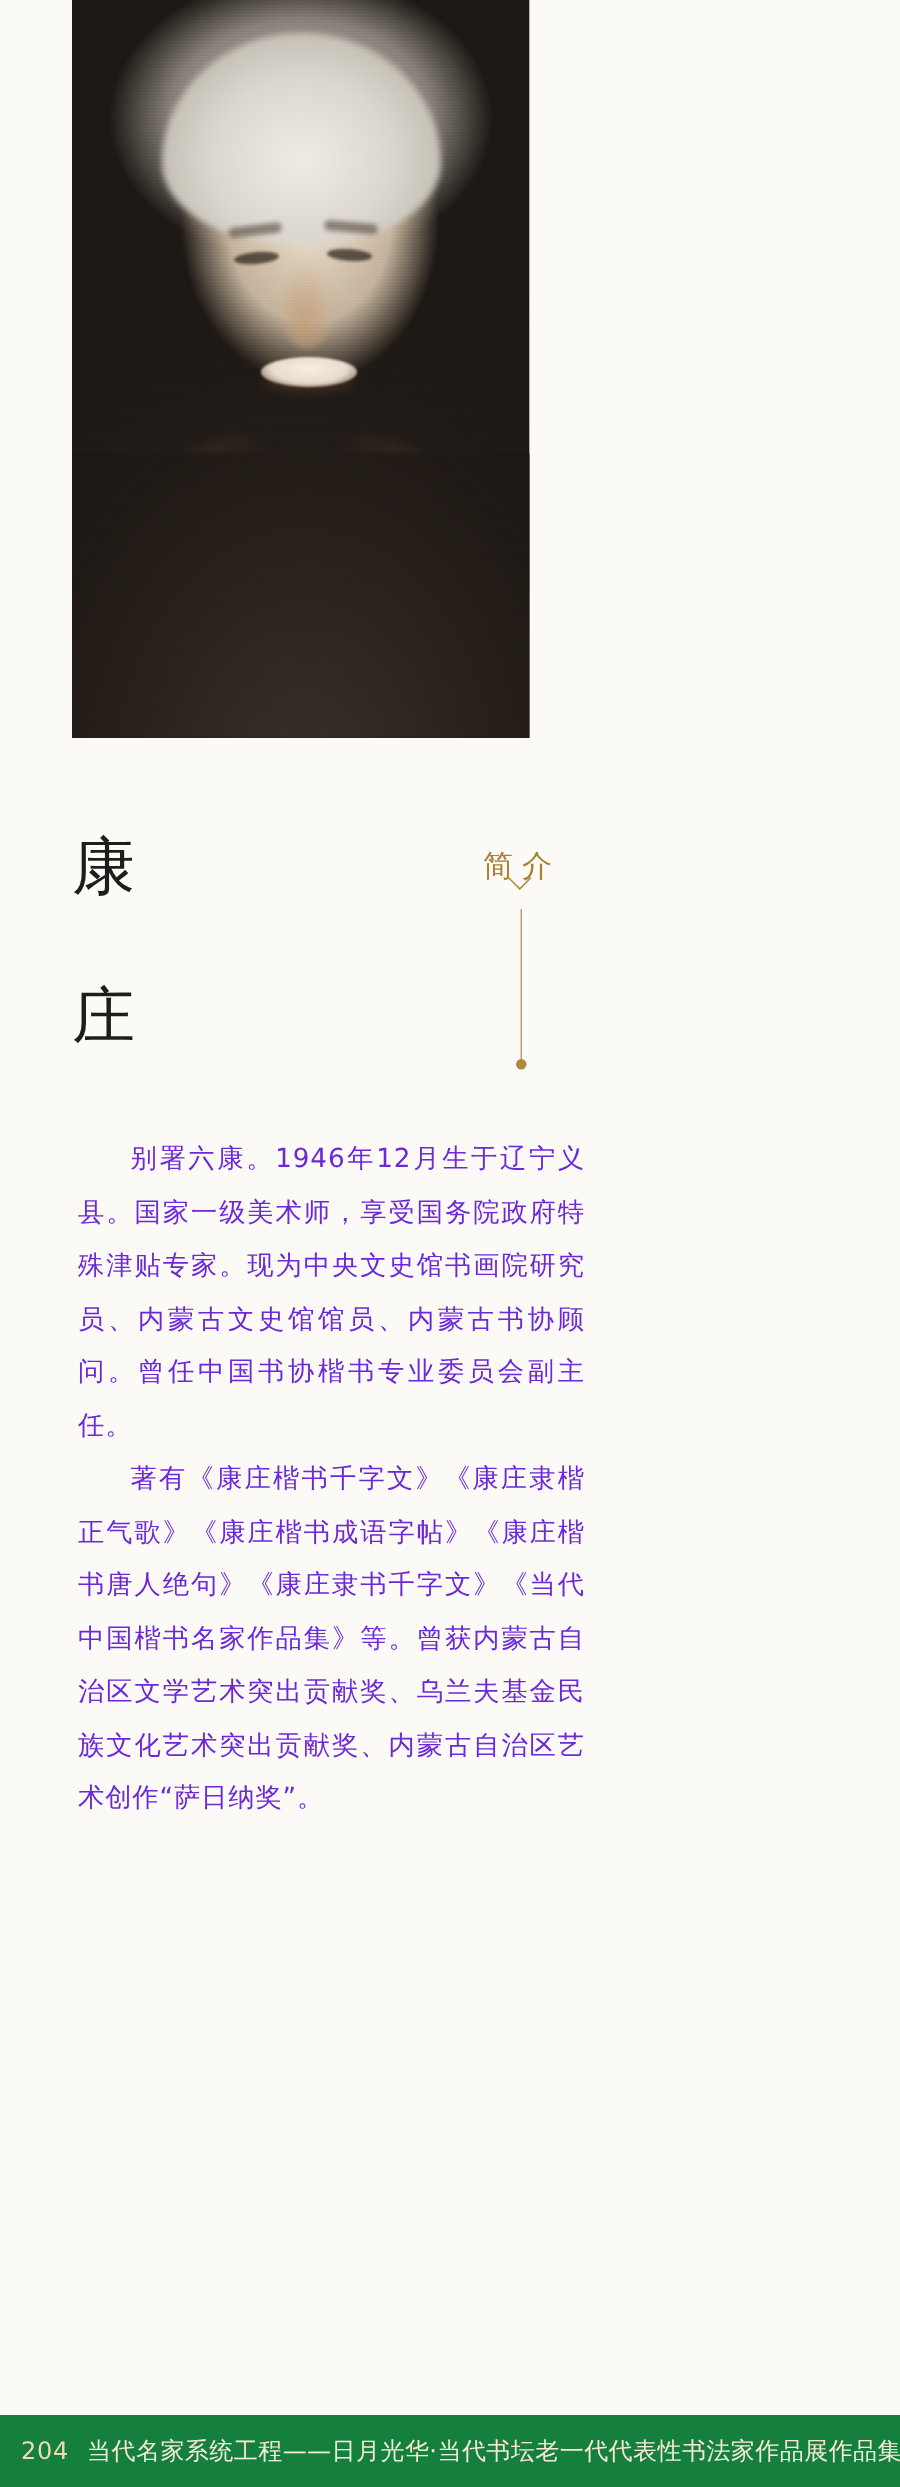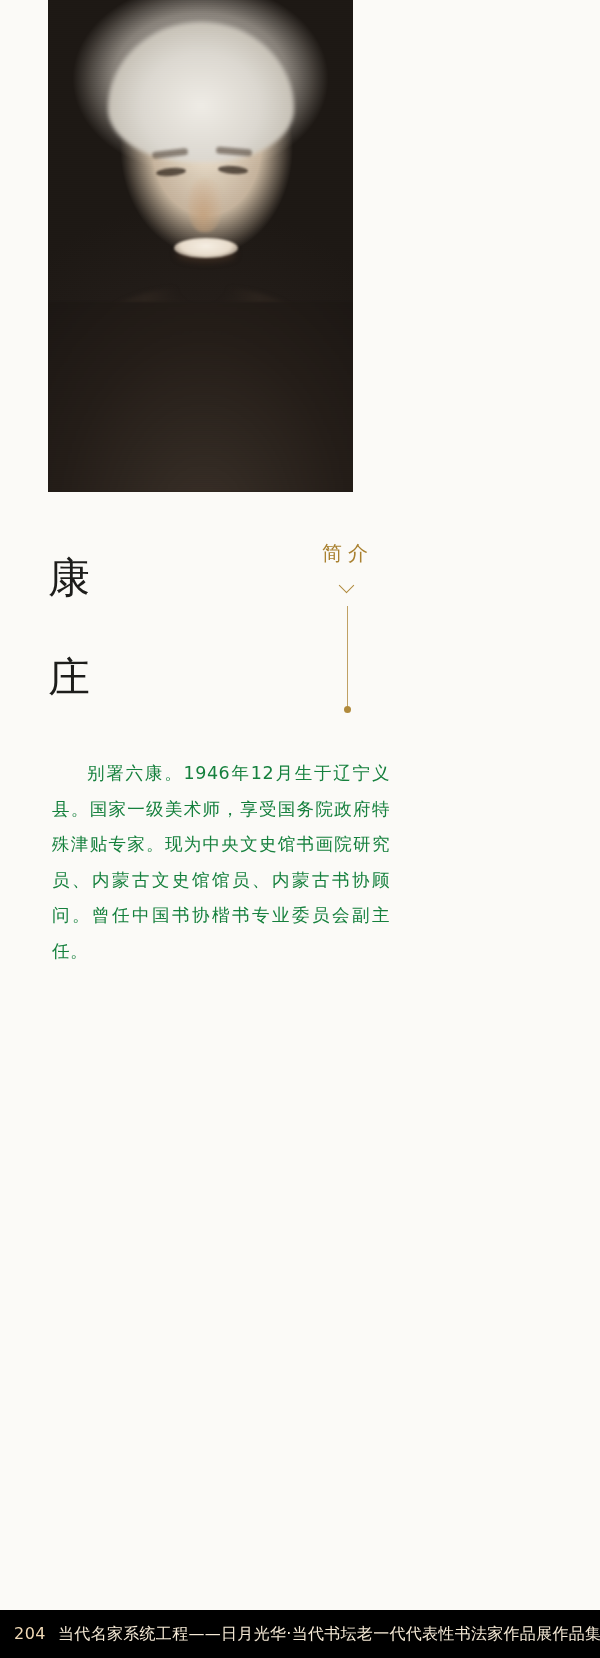--- a/index.html
+++ b/index.html
@@ -106,21 +106,21 @@
     line-height: 100px;
     letter-spacing: 2px;
     color: #1d1d1b;
   }
   .name span { display: block; }
 
   
   .intro-label {
     position: absolute;
     left: 300px;
-    top: 540px;
+    top: 564px;
     width: 96px;
     text-align: center;
     font-family: "DejaVu Serif", "Liberation Serif", serif;
     font-size: 20px;
     letter-spacing: 6px;
     color: #a9802f;
   }
   .chev {
     position: absolute;
     left: 341px;
@@ -157,36 +157,36 @@
 
   
   .body-text {
     position: absolute;
     left: 52px;
     top: 756px;
     width: 338px;
     font-family: "DejaVu Sans", "Liberation Sans", sans-serif;
     font-size: 17.5px;
     line-height: 35.5px;
-    color: #15803d;
+    color: #6d28d9;
     text-align: justify;
     text-justify: inter-ideograph;
     letter-spacing: 0.6px;
   }
   .body-text p { text-indent: 2em; }
   .body-text p + p { margin-top: 0; }
 
   
   .footer-bar {
     position: absolute;
     left: 0;
     bottom: 0;
     width: 600px;
     height: 48px;
-    background: #000000;
+    background: #15803d;
     display: flex;
     align-items: center;
   }
   .footer-inner {
     display: flex;
     align-items: baseline;
     gap: 12px;
     padding-left: 14px;
     color: #f2e4cf;
     white-space: nowrap;
@@ -229,20 +229,21 @@
     <span>康</span>
     <span>庄</span>
   </div>
 
   <div class="intro-label">简介</div>
   <div class="chev"></div>
   <div class="vrule"></div>
 
   <div class="body-text">
     <p>别署六康。1946年12月生于辽宁义县。国家一级美术师，享受国务院政府特殊津贴专家。现为中央文史馆书画院研究员、内蒙古文史馆馆员、内蒙古书协顾问。曾任中国书协楷书专业委员会副主任。</p>
+    <p>著有《康庄楷书千字文》《康庄隶楷正气歌》《康庄楷书成语字帖》《康庄楷书唐人绝句》《康庄隶书千字文》《当代中国楷书名家作品集》等。曾获内蒙古自治区文学艺术突出贡献奖、乌兰夫基金民族文化艺术突出贡献奖、内蒙古自治区艺术创作“萨日纳奖”。</p>
   </div>
 
   <div class="footer-bar">
     <div class="footer-inner">
       <div class="folio">204</div>
       <div class="footer-title">当代名家系统工程——日月光华·当代书坛老一代代表性书法家作品展作品集</div>
     </div>
   </div>
 
 </div>

